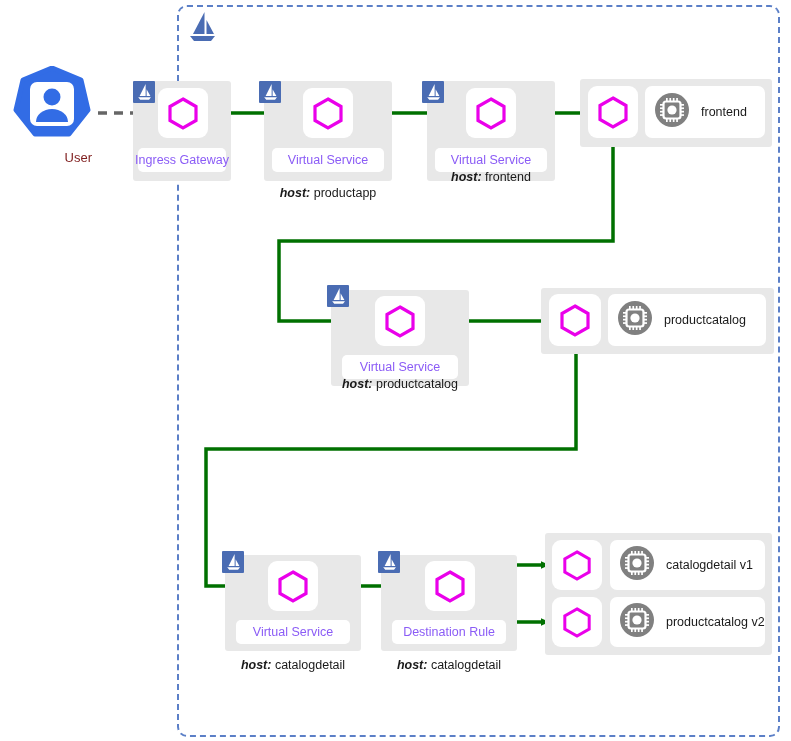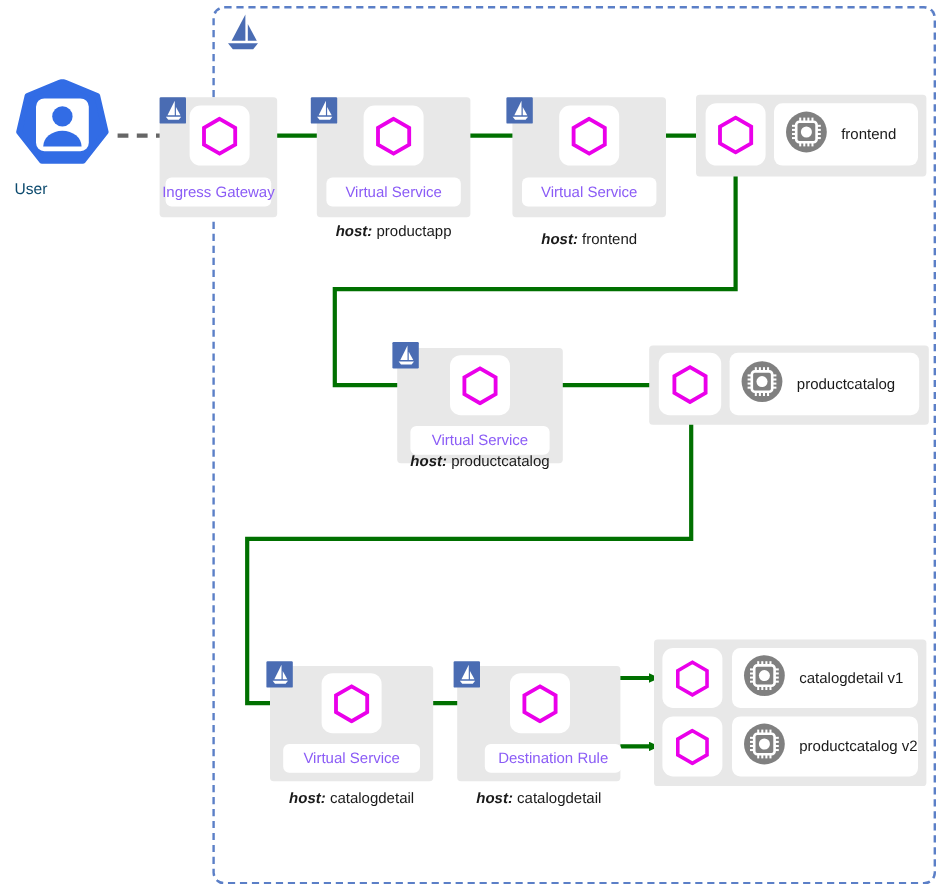--- a/index.html
+++ b/index.html
@@ -19,22 +19,22 @@
     border-radius:10px;
     box-sizing:border-box;
   }
   .mesh-logo{
     position:absolute;left:185px;top:10px;width:32px;height:34px;
   }
 
   
   .user-node{position:absolute;left:12px;top:66px;width:80px;height:102px;}
   .user-label{
-    position:absolute;left:0;top:84px;width:80px;text-align:left;
-    font-size:13px;color:#0c4a6e;
+    position:absolute;left:0;top:84px;width:80px;text-align:right;
+    font-size:13px;color:#7f1d1d;
   }
 
   
   .group{
     position:absolute;background:#e8e8e8;border-radius:3px;
   }
   .tile{
     position:absolute;background:#ffffff;border-radius:9px;
   }
   .tile-label{
@@ -187,21 +187,21 @@
     </svg>
   </div>
   <div class="badge" style="left:422px;top:81px;">
     <svg width="22" height="22" viewBox="0 0 22 22">
       <path d="M12.6 3 L12.6 15 L6.6 15 Z" fill="#ffffff"></path>
       <path d="M13.6 8.2 L13.6 15 L17.4 15 Z" fill="#ffffff"></path>
       <path d="M5.2 16.2 L18 16.2 L16 18.8 L7.2 18.8 Z" fill="#ffffff"></path>
     </svg>
   </div>
   <div class="tile-label" style="left:435px;top:148px;width:112px;height:24px;">Virtual Service</div>
-  <div class="host-label" style="left:427px;top:192px;width:128px;">
+  <div class="host-label" style="left:427px;top:170px;width:128px;">
     <b>host:</b> 
     <span>frontend</span>
   </div>
 
   <div class="group" style="left:580px;top:79px;width:192px;height:68px;"></div>
   <div class="tile" style="left:588px;top:86px;width:50px;height:52px;"></div>
   <div class="hexwrap" style="left:588px;top:86px;width:50px;height:52px;">
     <svg width="32" height="33" viewBox="0 0 32 33">
       <path d="M16 2 L29 9.5 L29 23.5 L16 31 L3 23.5 L3 9.5 Z" fill="none" stroke="#ea00ea" stroke-width="3.2"></path>
     </svg>
@@ -318,21 +318,21 @@
       <path d="M16 2 L29 9.5 L29 23.5 L16 31 L3 23.5 L3 9.5 Z" fill="none" stroke="#ea00ea" stroke-width="3.2"></path>
     </svg>
   </div>
   <div class="badge" style="left:378px;top:551px;">
     <svg width="22" height="22" viewBox="0 0 22 22">
       <path d="M12.6 3 L12.6 15 L6.6 15 Z" fill="#ffffff"></path>
       <path d="M13.6 8.2 L13.6 15 L17.4 15 Z" fill="#ffffff"></path>
       <path d="M5.2 16.2 L18 16.2 L16 18.8 L7.2 18.8 Z" fill="#ffffff"></path>
     </svg>
   </div>
-  <div class="tile-label" style="left:392px;top:620px;width:114px;height:24px;margin-left:12px;">Destination Rule</div>
+  <div class="tile-label" style="left:392px;top:620px;width:114px;height:24px;">Destination Rule</div>
   <div class="host-label" style="left:381px;top:658px;width:136px;">
     <b>host:</b> 
     <span>catalogdetail</span>
   </div>
 
   <div class="group" style="left:545px;top:533px;width:227px;height:122px;"></div>
 
   <div class="tile" style="left:552px;top:540px;width:50px;height:50px;"></div>
   <div class="hexwrap" style="left:552px;top:540px;width:50px;height:50px;">
     <svg width="30" height="31" viewBox="0 0 32 33">

